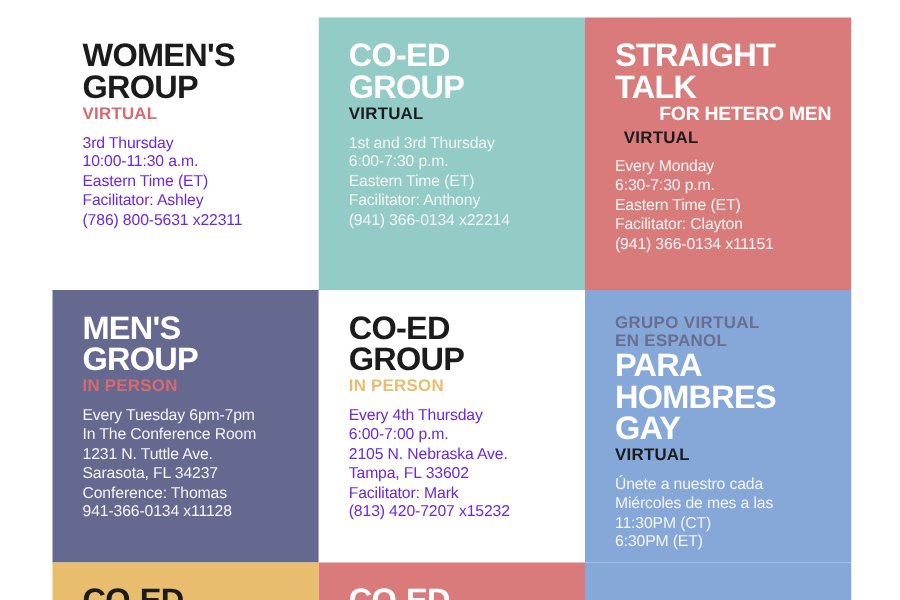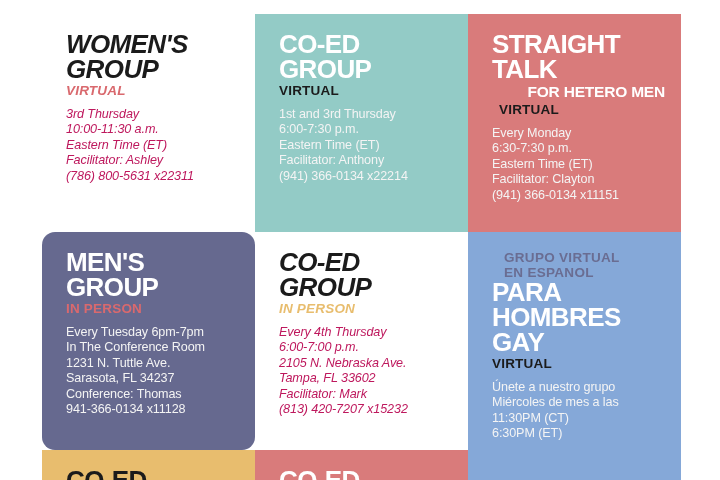--- a/index.html
+++ b/index.html
@@ -20,24 +20,24 @@
     width:639px;
     display:grid;
     grid-template-columns:213px 213px 213px;
     grid-auto-rows:218px;
   }
   .cell {
     position:relative;
     padding:18px 16px 10px 24px;
     overflow:hidden;
   }
-  .cell.white  { background:#ffffff;font-style:italic; }
+  .cell.white  { background:#ffffff; }
   .cell.teal   { background:#93cbc6; }
   .cell.salmon { background:#d97b7b; }
-  .cell.slate  { background:#66698f;border-radius:13px; }
+  .cell.slate  { background:#66698f; }
   .cell.blue   { background:#85a8d8; }
   .cell.gold   { background:#e8bd6e; }
 
   .title {
     font-weight:bold;
     font-size:26px;
     line-height:25px;
     letter-spacing:-0.6px;
   }
   .subtitle {
@@ -53,38 +53,37 @@
     font-size:13.5px;
     line-height:15px;
     letter-spacing:0.2px;
     margin-top:1px;
   }
   .eyebrow {
     font-weight:bold;
     font-size:13.5px;
     line-height:15px;
     letter-spacing:0.3px;
-    margin-left:12px;
   }
   .details {
     font-size:12.6px;
     line-height:15.4px;
     margin-top:9px;
     letter-spacing:-0.1px;
   }
   .details div { white-space:nowrap; }
 
   
   .t-dark   { color:#1b1b1b; }
   .t-white  { color:#ffffff; }
   .t-red    { color:#d9696e; }
   .t-gold   { color:#e8bd6e; }
   .t-slate  { color:#6a6d92; }
   .t-body-w { color:#f4f4f4; }
-  .t-body-d { color:#be185d; }
+  .t-body-d { color:#6d28d9; }
 
   .indent-1 { padding-left:7px; }
 </style>
 </head>
 <body>
 
 <div id="flyer">
   <div class="grid">
 
     <div class="cell white">
@@ -156,21 +155,21 @@
     </div>
 
     <div class="cell blue">
       <div class="eyebrow t-slate">GRUPO VIRTUAL</div>
       <div class="eyebrow t-slate">EN ESPANOL</div>
       <div class="title t-white">PARA</div>
       <div class="title t-white">HOMBRES</div>
       <div class="title t-white">GAY</div>
       <div class="kicker t-dark">VIRTUAL</div>
       <div class="details t-body-w">
-        <div>Únete a nuestro grupo</div>
+        <div>Únete a nuestro cada</div>
         <div>Miércoles de mes a las</div>
         <div>11:30PM (CT)</div>
         <div>6:30PM (ET)</div>
 
       </div>
     </div>
 
     <div class="cell gold">
       <div class="title t-dark">CO-ED</div>
     </div>

